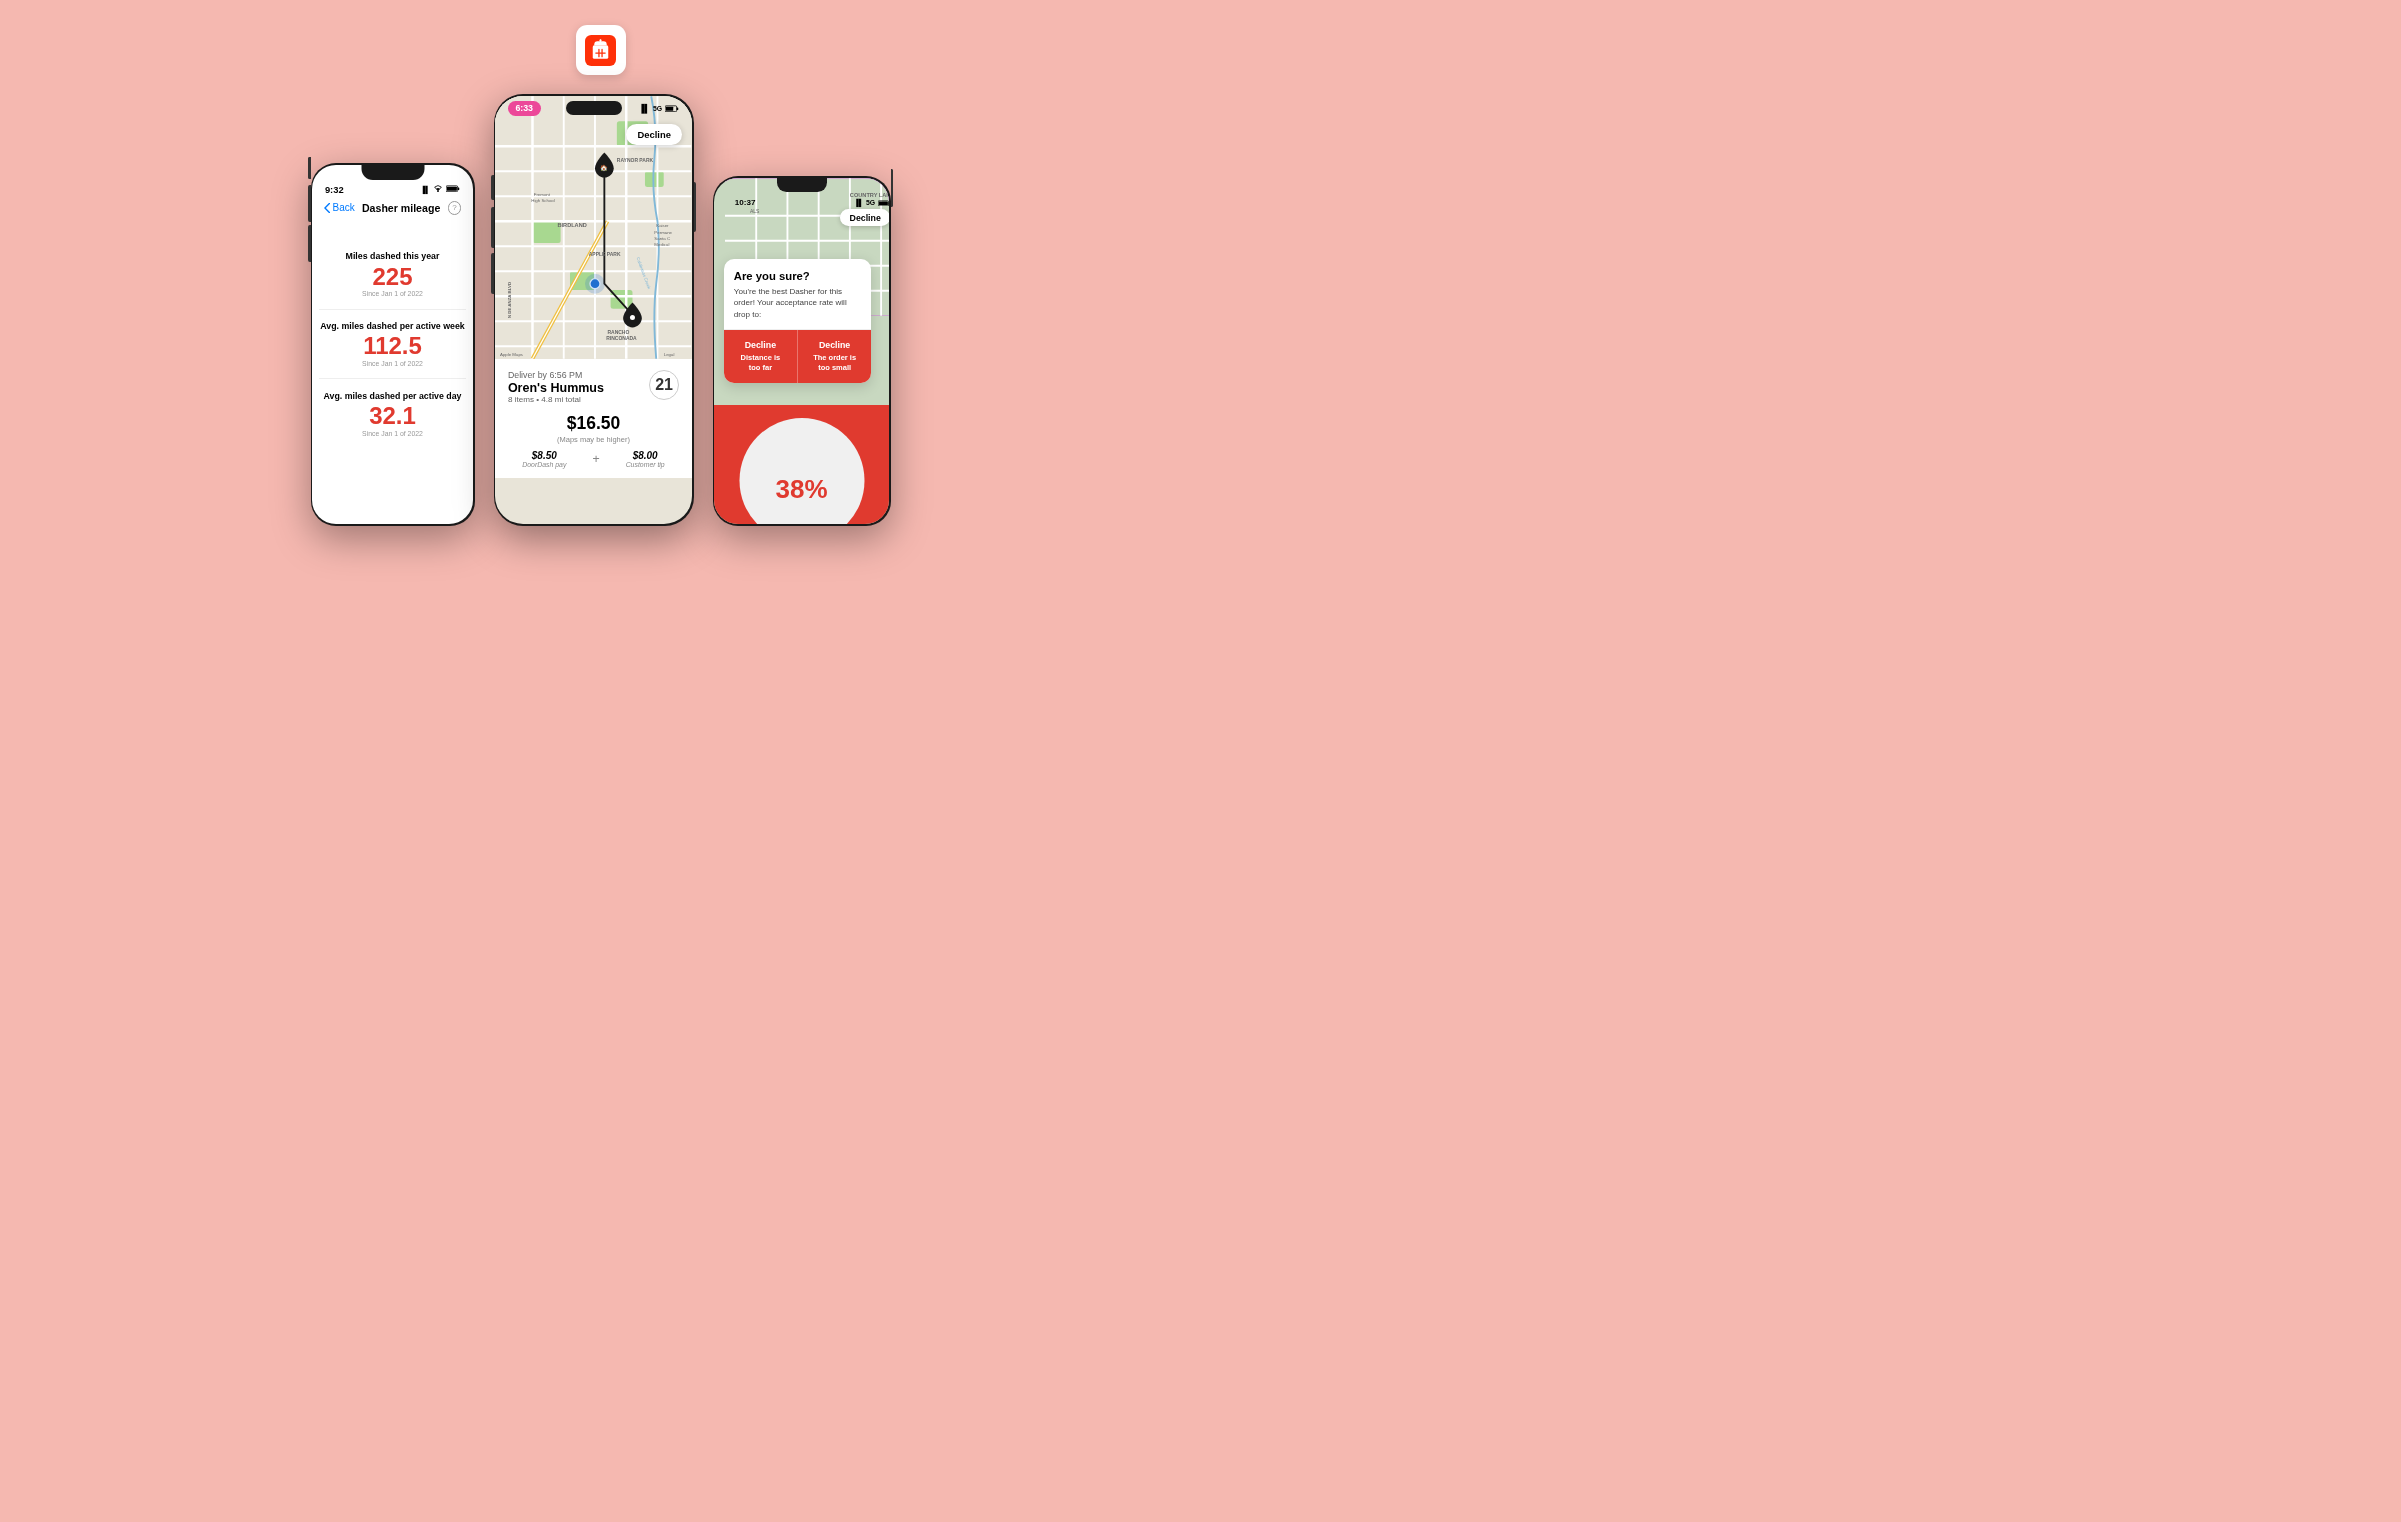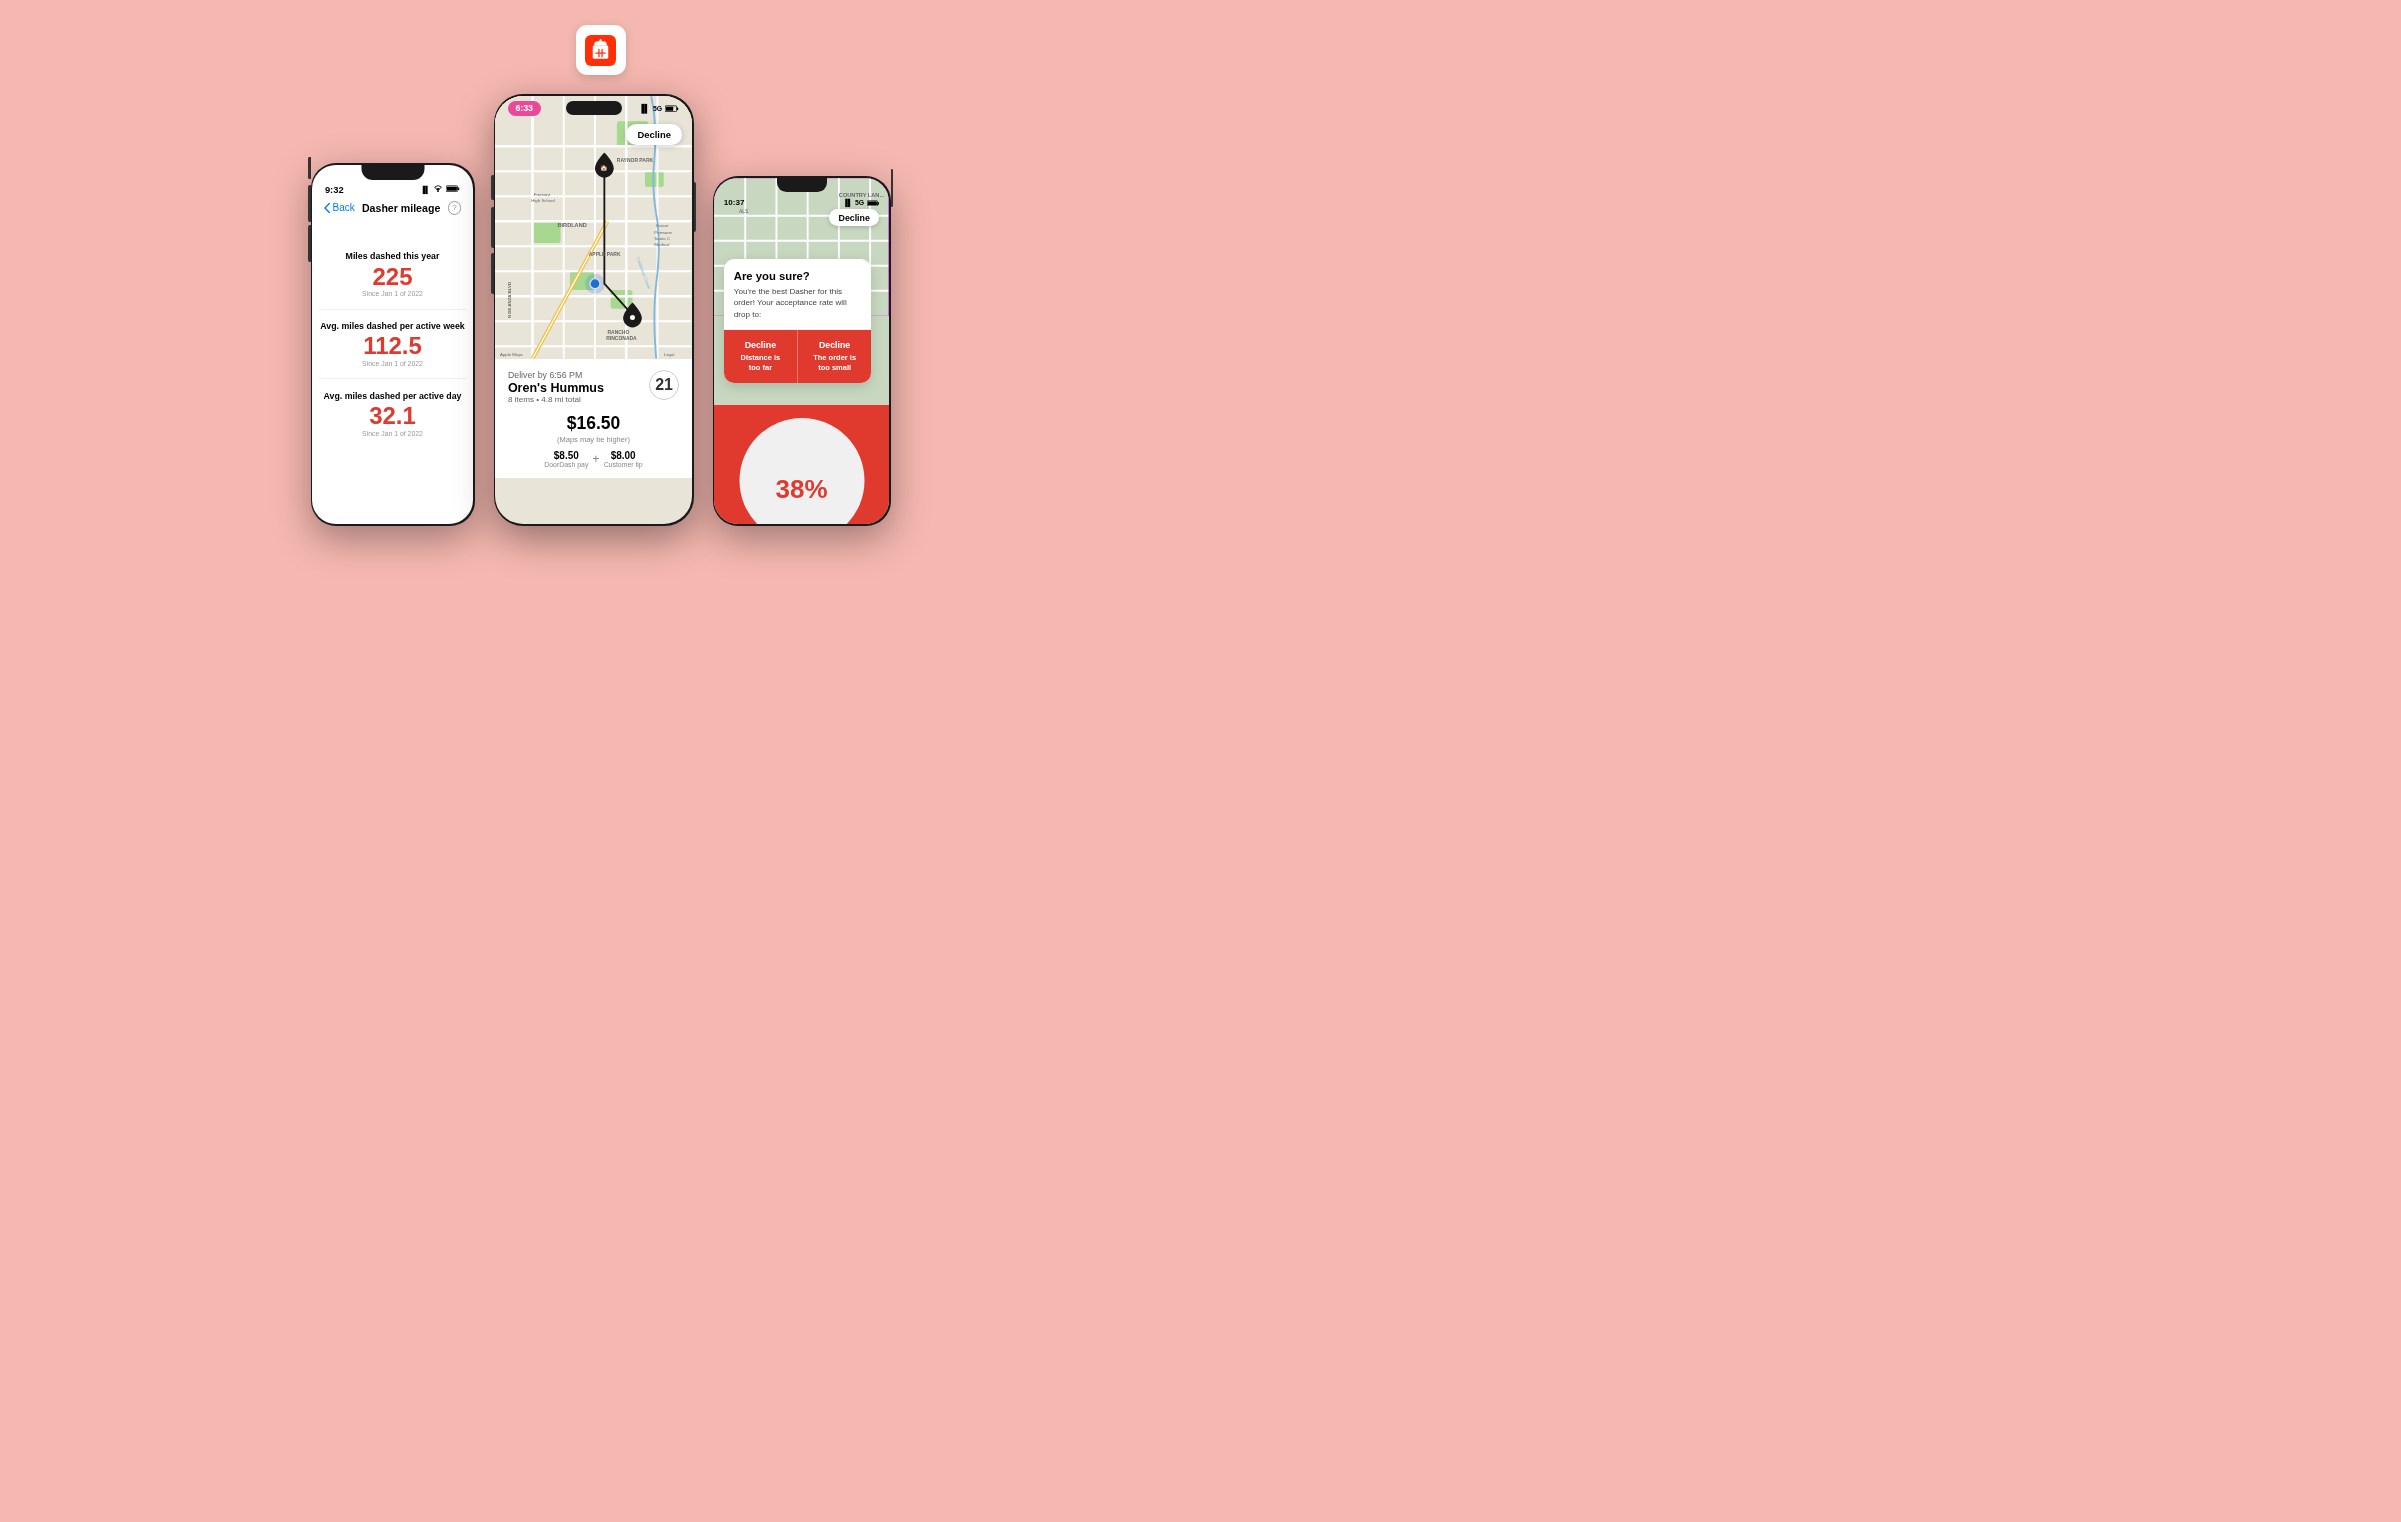--- a/index.html
+++ b/index.html
@@ -378,21 +378,22 @@
       font-size: 7.5px;
       color: #888;
       text-align: center;
       margin-bottom: 6.3px;
     }
 
     .order-pay-row {
       display: flex;
       justify-content: center;
       align-items: center;
-      gap: 4px;
+      gap: 26px;
+      font-style: italic;
     }
 
     .pay-item {
       text-align: center;
     }
 
     .pay-amount {
       font-size: 10px;
       font-weight: 700;
       color: #000;
@@ -409,20 +410,21 @@
       font-weight: 300;
     }
 
     
     .right-map-bg {
       width: 100%;
       height: 138px;
       background: #d946ef;
       position: relative;
       overflow: hidden;
+      margin-left: 11px;
     }
 
     .right-status-bar {
       position: absolute;
       top: 0;
       left: 0;
       right: 0;
       z-index: 5;
       display: flex;
       justify-content: space-between;

